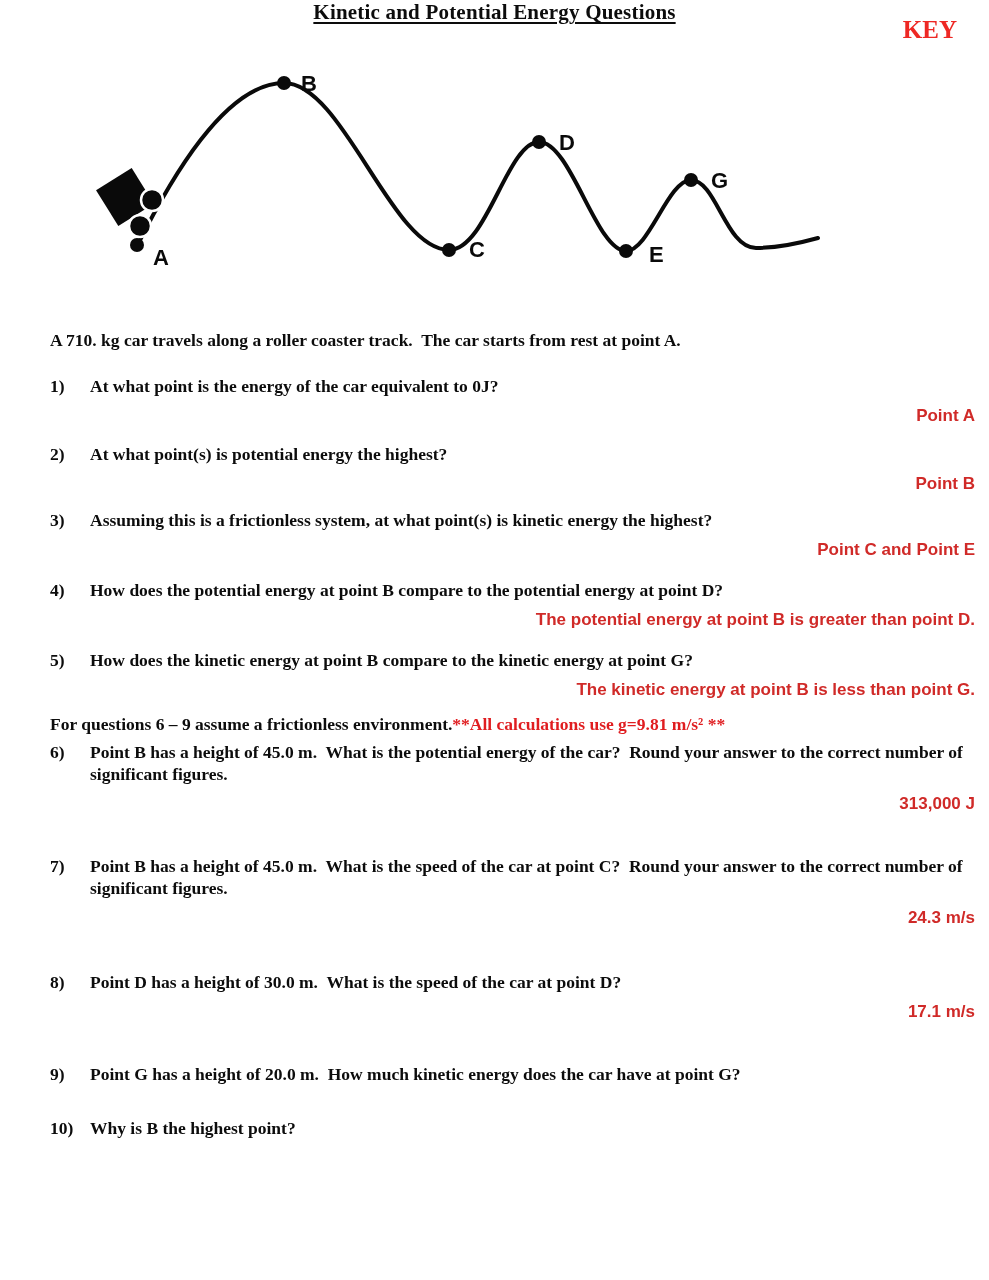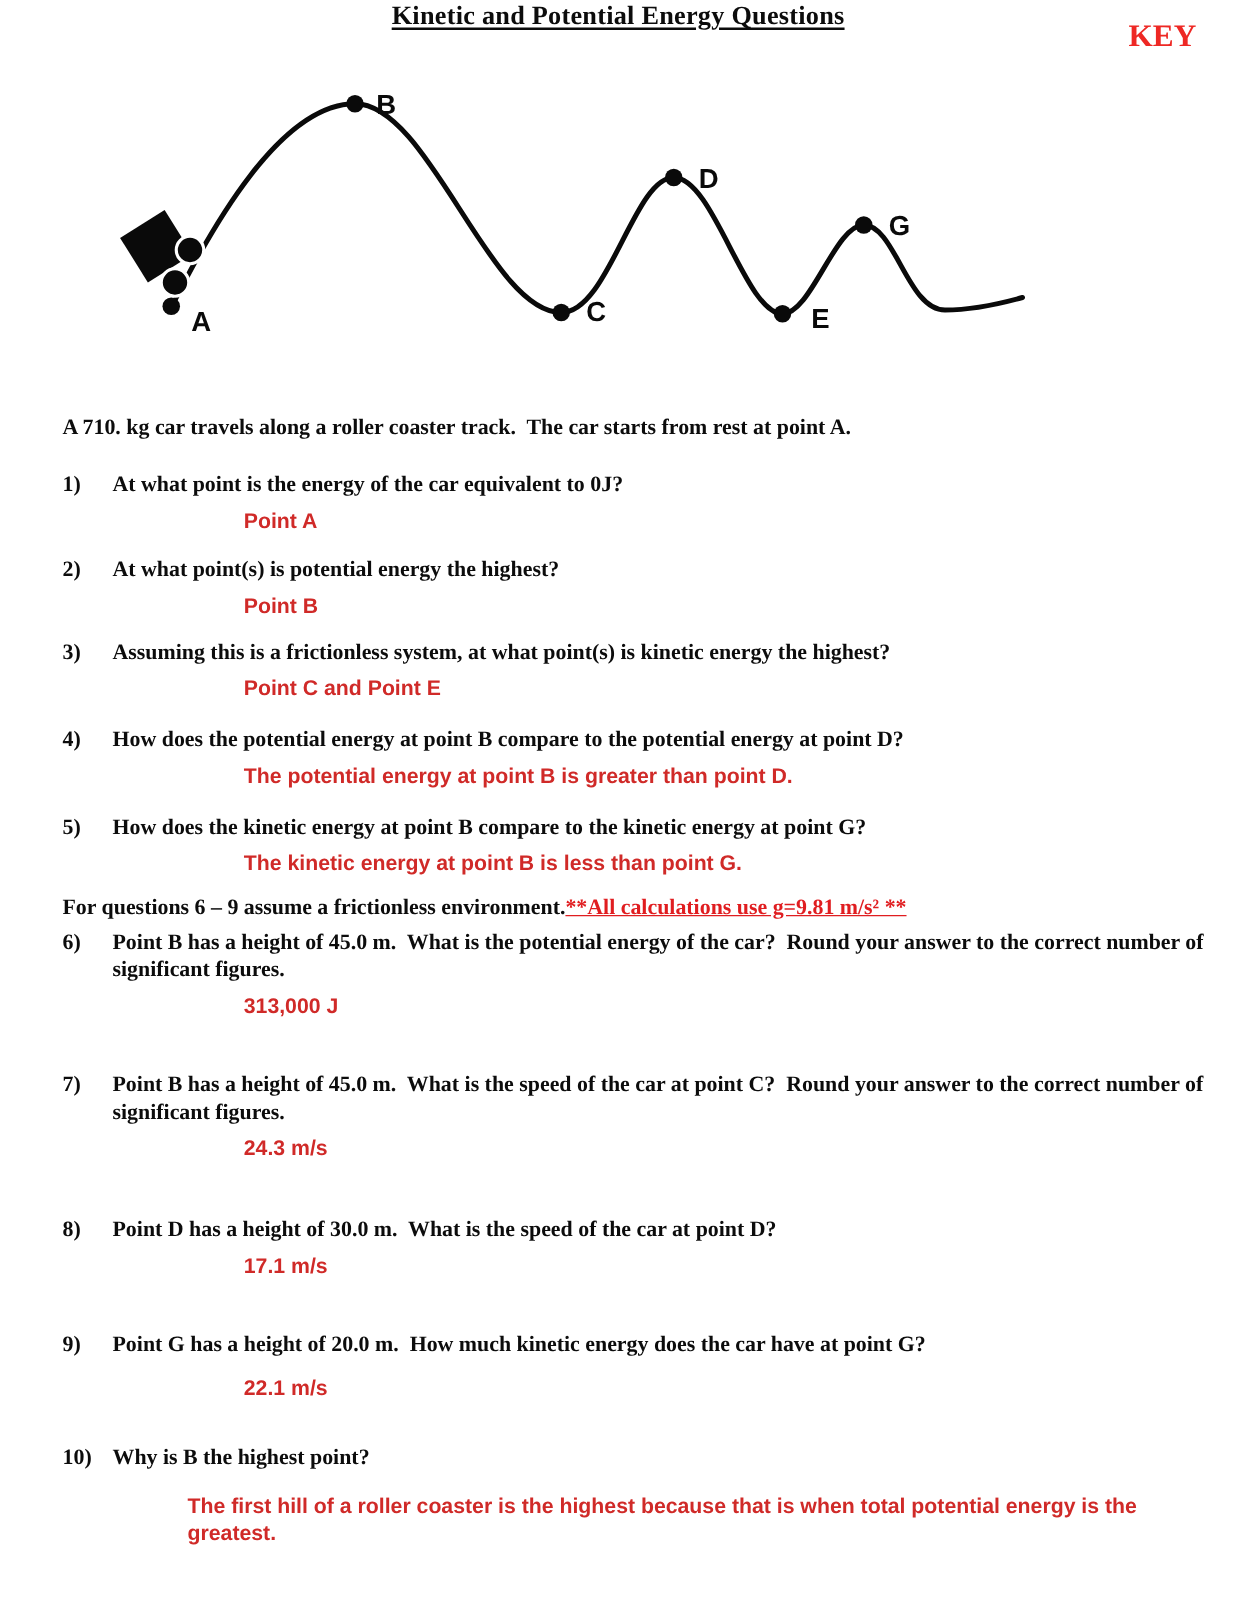--- a/index.html
+++ b/index.html
@@ -29,29 +29,29 @@
   .qblock .q-line{display:flex;}
   .q-num{
     flex:0 0 40px;font-size:17.5px;font-weight:600;line-height:22px;
   }
   .q-text{
     flex:1;font-size:17.5px;font-weight:600;line-height:22px;white-space:pre-wrap;
   }
   .q-answer{
     margin-top:8px;margin-left:145px;
     font-family:"Liberation Sans","DejaVu Sans",sans-serif;
-    font-weight:600;font-size:17px;line-height:22px;color:#d02a28;
+    font-weight:600;font-size:17px;line-height:22px;color:#d02a28;text-align:right;
   }
   .mb16{margin-bottom:16px;} .mb14{margin-bottom:14px;} .mb18{margin-bottom:18px;}
   .mb12{margin-bottom:12px;} .mb40{margin-bottom:40px;} .mb42{margin-bottom:42px;}
   .mb32{margin-bottom:32px;}
   .note-line{
     font-size:17.5px;font-weight:600;line-height:22px;margin-bottom:6px;
   }
-  .note-red{color:#e01d20;font-weight:700;text-decoration:underline;}
+  .note-red{color:#e01d20;font-weight:700;}
   .ans-mt12{} .ans-mt14{margin-top:14px;}
   .ans-q10{margin-top:18px;margin-left:100px;}
   .track-label{
     font-family:"Liberation Sans","DejaVu Sans",sans-serif;
     font-weight:700;font-size:22px;fill:#0a0a0a;
   }
 </style>
 </head>
 <body>
 
@@ -157,24 +157,22 @@
       <span class="q-text">Point D has a height of 30.0 m.  What is the speed of the car at point D?</span>
     </div>
     <div class="q-answer">17.1 m/s</div>
   </div>
 
   <div class="qblock mb32">
     <div class="q-line">
       <span class="q-num">9)</span>
       <span class="q-text">Point G has a height of 20.0 m.  How much kinetic energy does the car have at point G?</span>
     </div>
-    <div class="q-answer ans-mt14">22.1 m/s</div>
   </div>
 
   <div class="qblock">
     <div class="q-line">
       <span class="q-num">10)</span>
       <span class="q-text">Why is B the highest point?</span>
     </div>
-    <div class="q-answer ans-q10">The first hill of a roller coaster is the highest because that is when total potential energy is the greatest.</div>
   </div>
 
 </div>
 
 </body></html>

